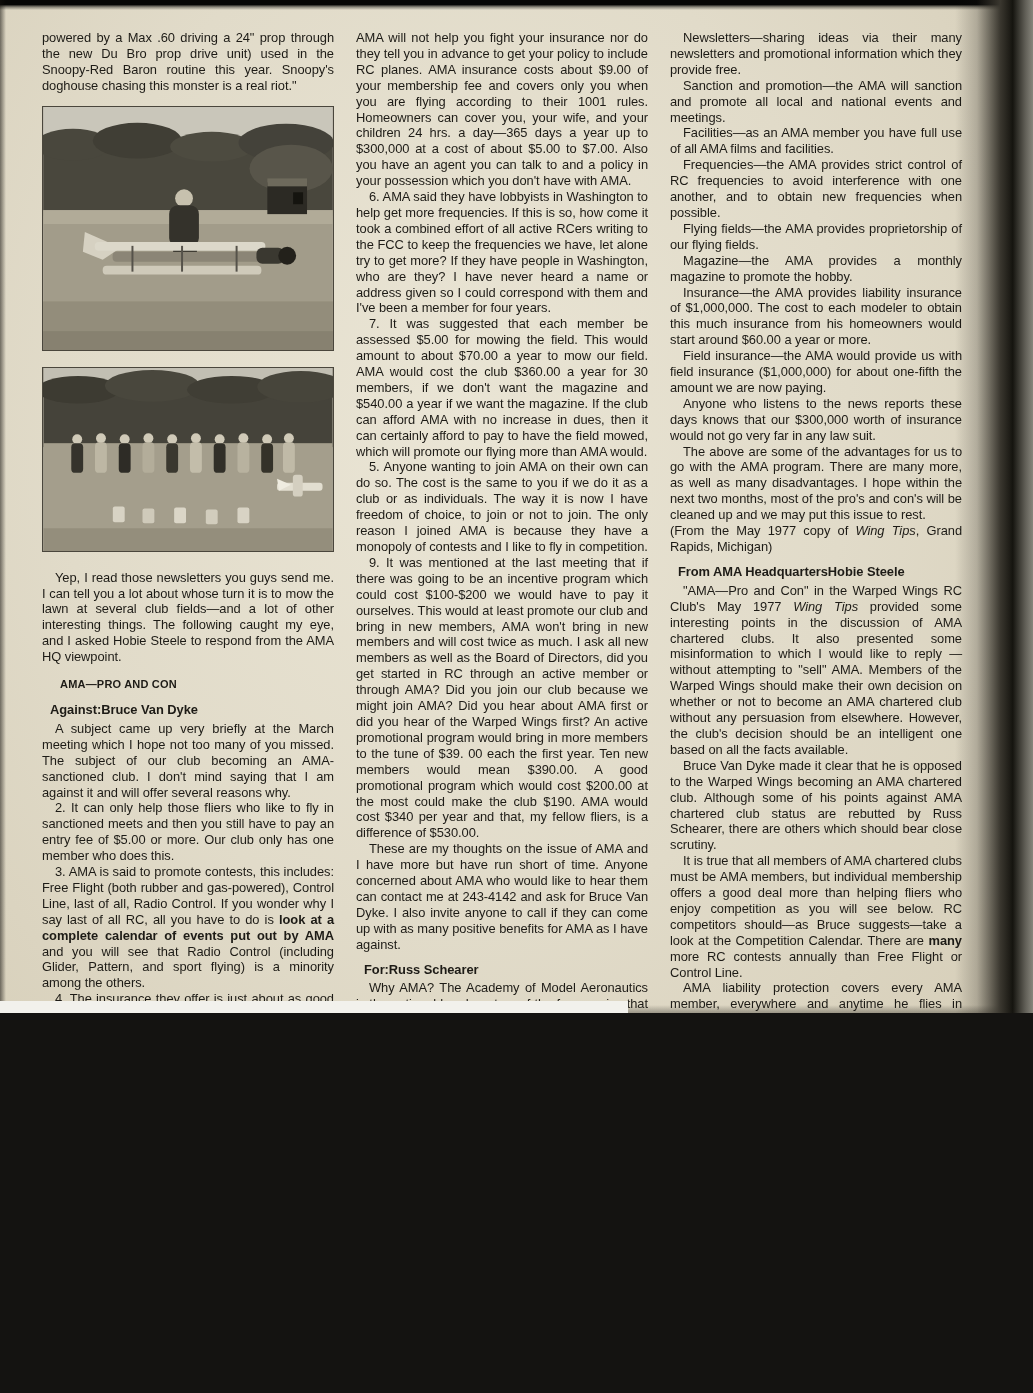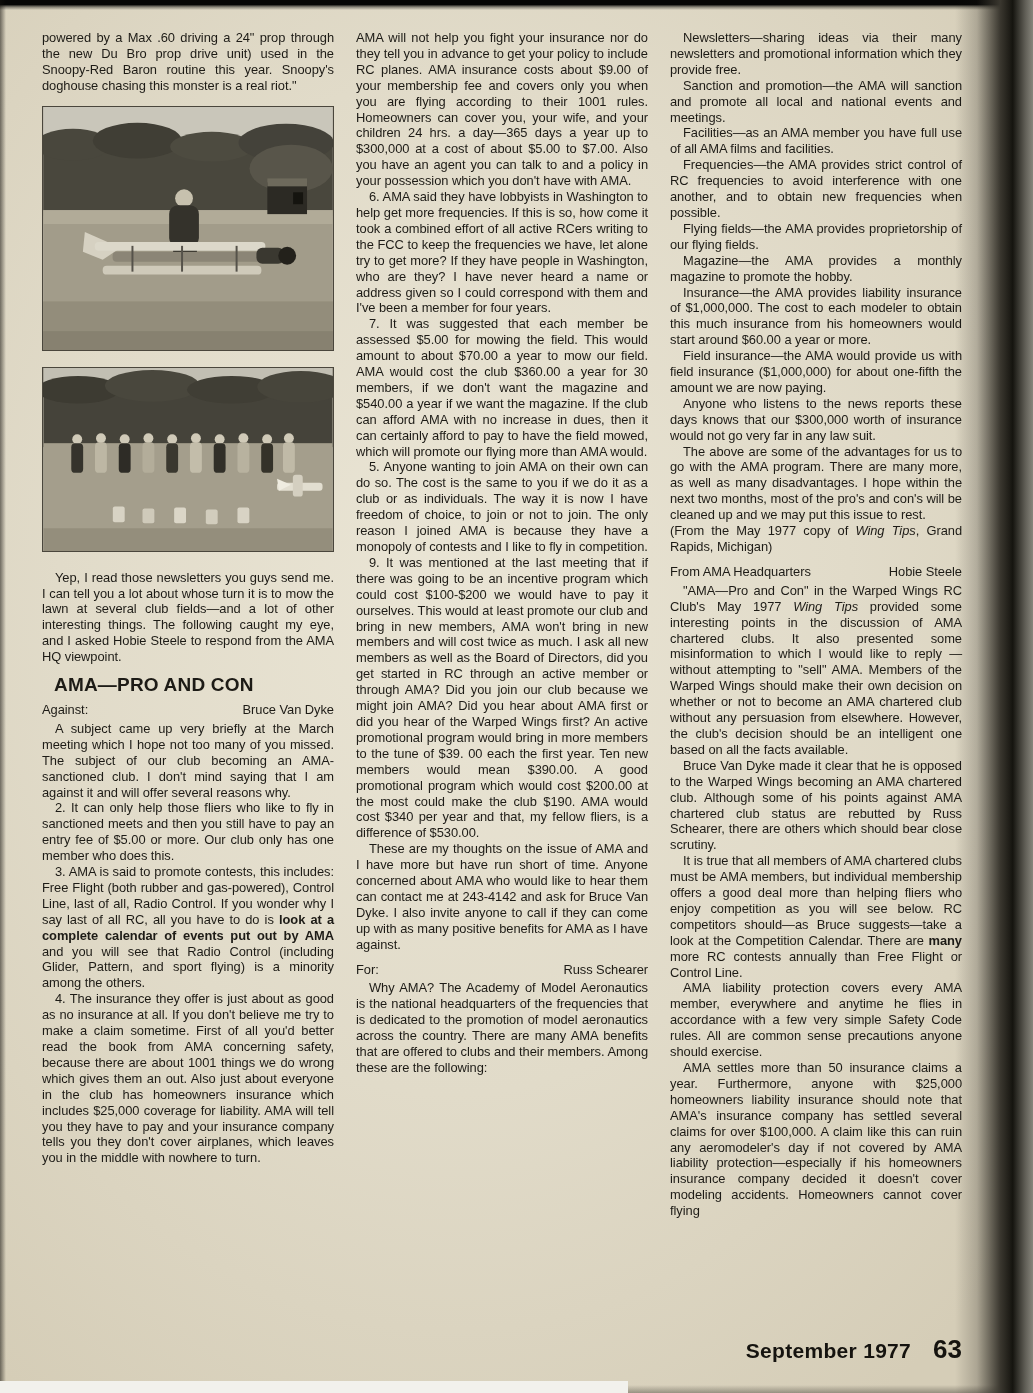--- a/index.html
+++ b/index.html
@@ -1,29 +1,29 @@
 <!DOCTYPE html>
 <html><head>
 <meta charset="utf-8">
 <style>
   * { margin:0; padding:0; box-sizing:border-box; }
   html,body { width:1033px; height:1393px; }
   body { background:#141311; font-family:"Liberation Sans", sans-serif; }
-  .page { position:relative; width:1033px; height:1393px; background:#ddd6c3; overflow:hidden; }
+  .page { position:relative; width:1033px; height:1013px; background:#ddd6c3; overflow:hidden; }
   .paper-tone { position:absolute; inset:0;
     background: radial-gradient(ellipse 760px 980px at 44% 42%, #eae5d5 0%, #e1dbc9 52%, #d5cdb7 100%); }
   .columns { position:absolute; top:30px; left:42px; display:flex; gap:22px; }
   .col { width:292px; color:#1d1b16; font-size:12.9px; line-height:15.9px;
          text-align:justify; letter-spacing:-0.05px; }
   .col p { text-indent:13px; margin:0; }
   .col p.noindent { text-indent:0; }
-  .section-heading { font-weight:bold; font-size:19px; letter-spacing:0.2px;
-         margin:12px 12px 5px; text-indent:0; text-align:left; }
-  .byline-row { display:flex; justify-content:space-between; font-weight:normal;
-         margin:9px 0 3px; text-indent:0; }
+  .section-heading { font-weight:bold; font-size:11px; letter-spacing:0.2px;
+         margin:12px 18px 5px; text-indent:0; text-align:left; }
+  .byline-row { display:flex; font-weight:bold;
+         margin:9px 8px 3px; text-indent:0; }
   .byline-row .label { text-align:left; }
   .byline-row .author { text-align:right; }
   .photo { width:292px; border:1px solid #4a463c; background:#8f8a7c; display:block; }
   .photo-1 { margin:12px 0 16px; }
   .photo-2 { margin:0 0 18px; }
   .page-footer { position:absolute; top:1334px; left:560px; width:402px;
          display:flex; justify-content:flex-end; align-items:baseline; gap:22px; color:#15130f; }
   .footer-issue { font-weight:bold; font-size:21px; letter-spacing:0.3px; }
   .footer-page-num { font-weight:bold; font-size:26px; }
   

